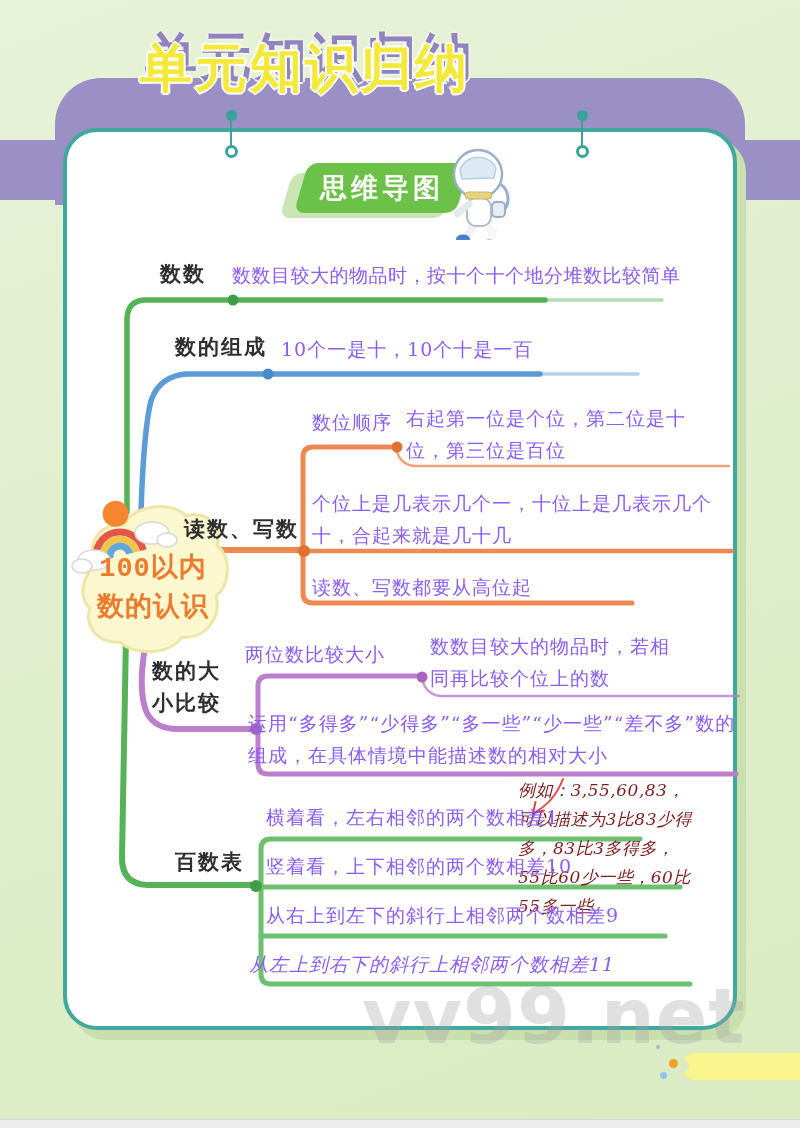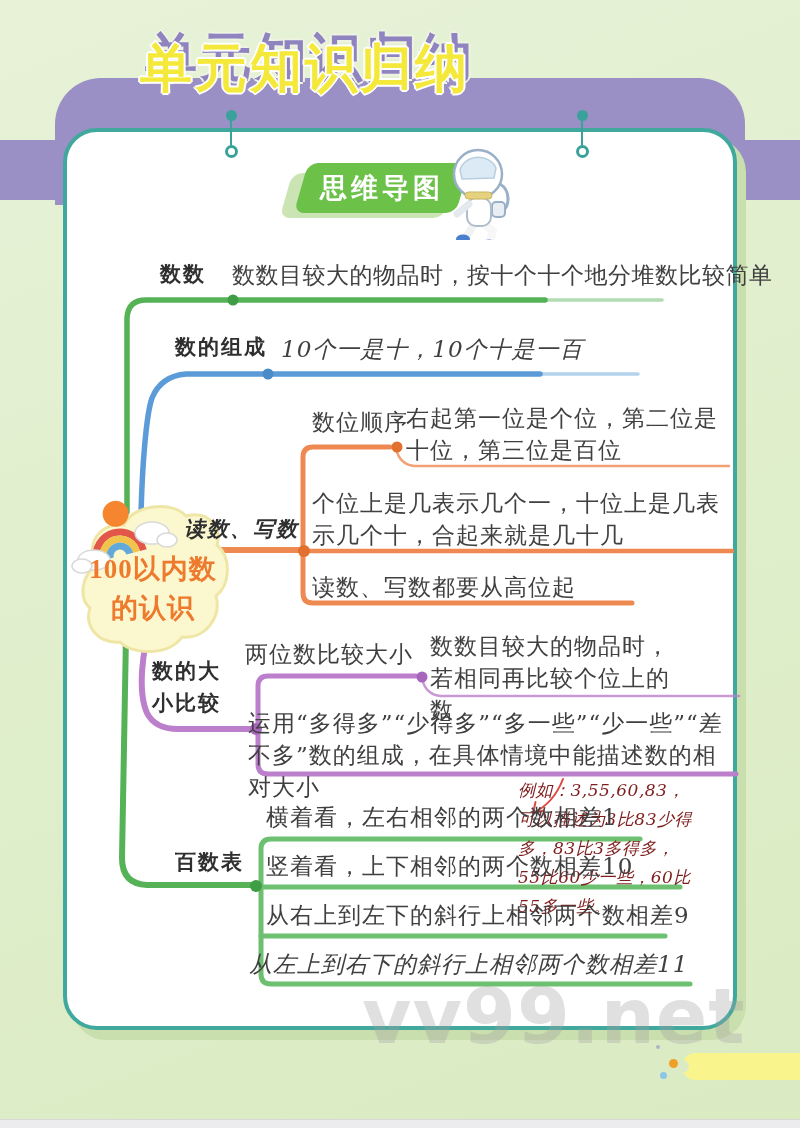--- a/index.html
+++ b/index.html
@@ -40,29 +40,29 @@
   .ribbon-shadow { left:286px; top:173px; width:164px; height:45px; background:#cbe4b4;
     border-radius:10px; transform:skewX(-16deg); z-index:3; }
   .ribbon { left:301px; top:163px; width:162px; height:50px; background:#6cc149;
     border-radius:10px; transform:skewX(-16deg); z-index:4;
     display:flex; align-items:center; justify-content:center; }
   .ribbon-label { transform:skewX(16deg); color:#ffffff; font-weight:bold; font-size:27px;
     letter-spacing:4px; font-family:"DejaVu Sans", sans-serif; }
   .astronaut { left:448px; top:146px; z-index:5; }
 
   
-  .mm { z-index:4; color:#404040; font-size:23px; letter-spacing:1px; line-height:32px; }
+  .mm { z-index:4; color:#8b5cf6; font-size:19px; letter-spacing:1px; line-height:32px; }
   .mm-label { font-weight:bold; font-size:21px; letter-spacing:2px; color:#2f2f2f; }
   .nowrap { white-space:nowrap; }
   .branch-svg { left:0; top:0; z-index:3; pointer-events:none; }
   .cloud-svg  { left:0; top:0; z-index:3; pointer-events:none; }
 
   .root-label { left:86px; top:550px; width:134px; text-align:center; z-index:4;
     color:#ee7a2e; font-weight:bold; font-size:27px; line-height:39px; letter-spacing:1px;
-    font-family:Liberation Serif, serif; }
+    font-family:Liberation Mono, monospace; }
 
   .red-note { left:518px; top:776px; width:178px; z-index:4; color:#7f1d1d;
     font-size:17px; line-height:29px; font-style:italic; letter-spacing:0.5px; }
 
   
   .watermark { left:362px; top:972px; z-index:8; font-family:"DejaVu Sans", sans-serif;
     font-weight:900; font-size:76px; letter-spacing:1px; color:rgba(160,160,165,0.33);
     white-space:nowrap; pointer-events:none; }
   .corner-decor { left:682px; top:1053px; width:130px; height:27px; background:#faf48d;
     border-radius:14px 0 0 14px; z-index:1; }
@@ -163,23 +163,23 @@
     <ellipse cx="167" cy="540" rx="10" ry="7" fill="#ffffff" stroke="#d9d9d9" stroke-width="1.5"></ellipse>
   </g>
 </svg>
 
 <div class="abs root-label">100以内数的认识</div>
 
 <div class="abs mm mm-label nowrap" style="left:160px; top:258px;">数数</div>
 <div class="abs mm nowrap" style="left:232px; top:259px; letter-spacing:0.5px;">数数目较大的物品时，按十个十个地分堆数比较简单</div>
 
 <div class="abs mm mm-label nowrap" style="left:175px; top:331px;">数的组成</div>
-<div class="abs mm nowrap" style="left:281px; top:333px;font-style:italic;">10个一是十，10个十是一百</div>
-
-<div class="abs mm mm-label nowrap" style="left:184px; top:513px;font-style:italic;">读数、写数</div>
+<div class="abs mm nowrap" style="left:281px; top:333px;">10个一是十，10个十是一百</div>
+
+<div class="abs mm mm-label nowrap" style="left:184px; top:513px;">读数、写数</div>
 <div class="abs mm nowrap" style="left:312px; top:406px;">数位顺序</div>
 <div class="abs mm" style="left:406px; top:402px; width:318px;">右起第一位是个位，第二位是十位，第三位是百位</div>
 <div class="abs mm" style="left:312px; top:487px; width:412px;">个位上是几表示几个一，十位上是几表示几个十，合起来就是几十几</div>
 <div class="abs mm nowrap" style="left:312px; top:571px;">读数、写数都要从高位起</div>
 
 <div class="abs mm mm-label" style="left:152px; top:655px; width:80px;">数的大小比较</div>
 <div class="abs mm nowrap" style="left:245px; top:638px;">两位数比较大小</div>
 <div class="abs mm" style="left:430px; top:630px; width:248px;">数数目较大的物品时，若相同再比较个位上的数</div>
 <div class="abs mm" style="left:248px; top:707px; width:490px;">运用“多得多”“少得多”“多一些”“少一些”“差不多”数的组成，在具体情境中能描述数的相对大小</div>
 <div class="abs red-note">例如：3,55,60,83，可以描述为3比83少得多，83比3多得多，55比60少一些，60比55多一些。</div>

